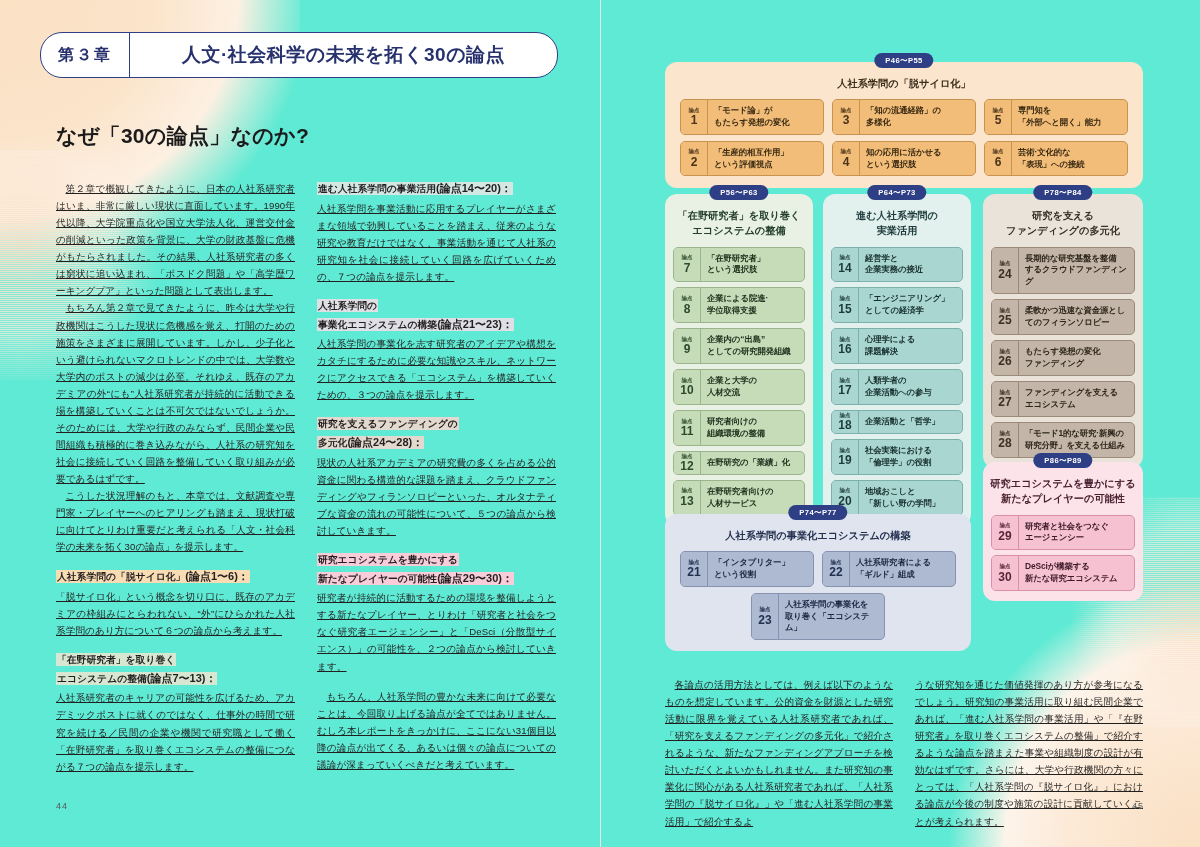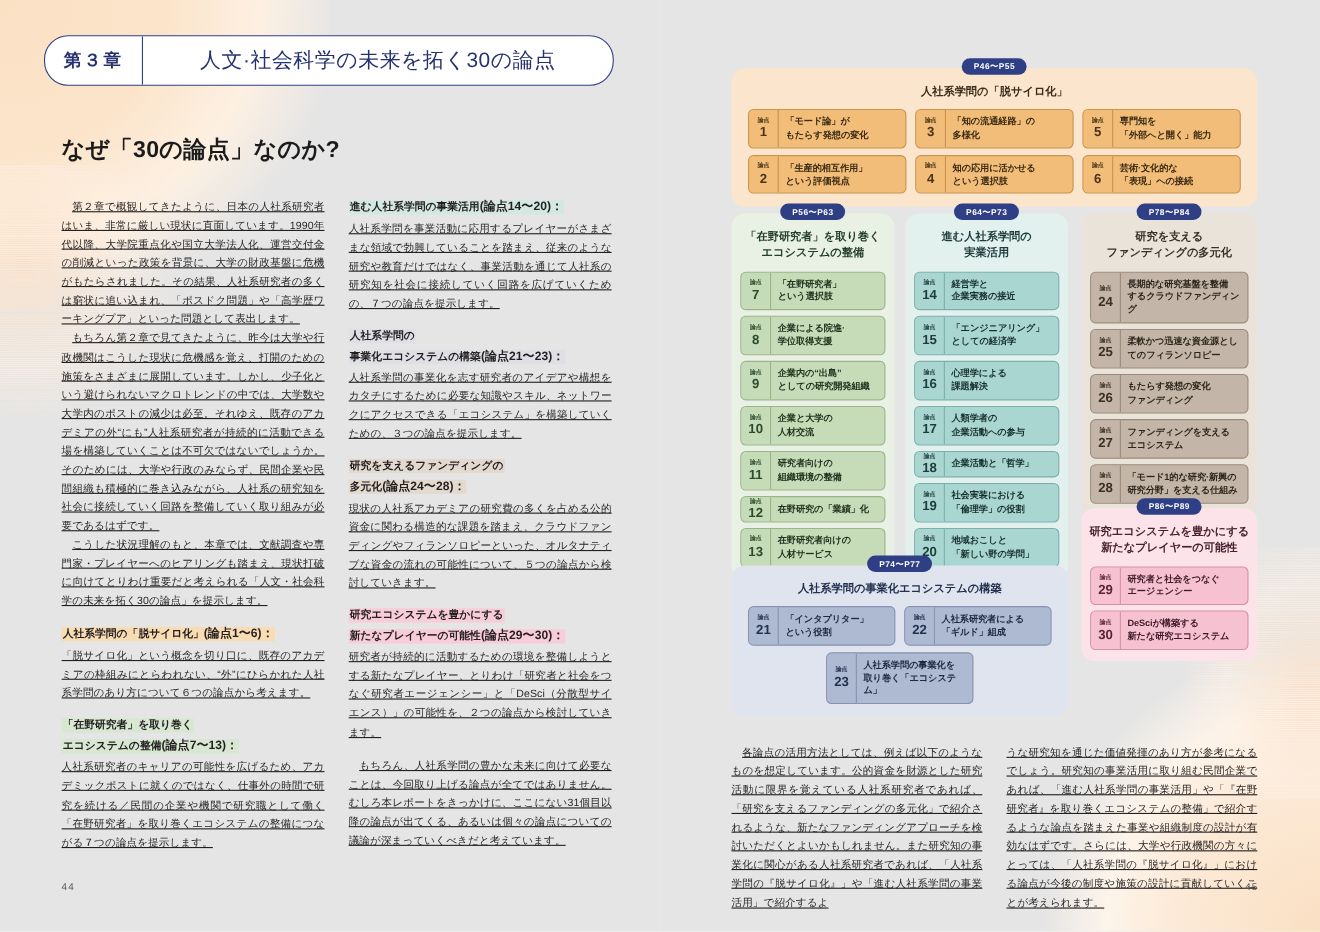--- a/index.html
+++ b/index.html
@@ -3,21 +3,21 @@
 <meta charset="utf-8">
 <title>book-spread-p44-45</title>
 <style>
   html,body{margin:0;padding:0;}
   body{
     width:1200px;height:847px;overflow:hidden;
     background:#ffffff;
     font-family:"Liberation Sans","DejaVu Sans",sans-serif;
     color:#231f20;
   }
-  .spread{position:relative;width:1200px;height:847px;background:#e5e5e5;}
+  .spread{position:relative;width:1200px;height:847px;background:#5eead4;}
 
   
   .blob{position:absolute;pointer-events:none;}
   .blob-tl{
     left:0;top:0;width:300px;height:330px;
     background:
       radial-gradient(120% 100% at 0% 0%, #fbe1c4 0%, #fbe4ca 42%, #fdf0e2 66%, rgba(255,255,255,0) 86%);
   }
   .blob-tl2{
     left:0;top:150px;width:210px;height:230px;
@@ -46,21 +46,21 @@
     border:1.6px solid #2f3f86;border-radius:22px;background:#fff;
     display:flex;align-items:stretch;overflow:hidden;
   }
   .chapter-no{
     width:88px;display:flex;align-items:center;justify-content:center;
     border-right:1.6px solid #2f3f86;
     font-size:16px;font-weight:bold;color:#26316e;letter-spacing:2px;
   }
   .chapter-title{
     flex:1;display:flex;align-items:center;justify-content:center;
-    font-size:19px;font-weight:normal;color:#26316e;letter-spacing:.5px;
+    font-size:19px;font-weight:bold;color:#26316e;letter-spacing:.5px;
   }
 
   .lead-title{
     position:absolute;left:56px;top:122px;
     font-size:21px;font-weight:bold;color:#1b1b1b;letter-spacing:.3px;
   }
 
   .cols{position:absolute;left:56px;top:180px;width:500px;
         display:flex;gap:22px;}
   .col{width:239px;}

